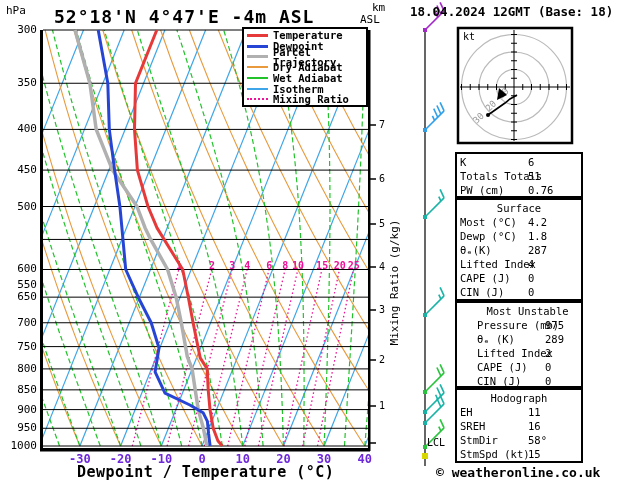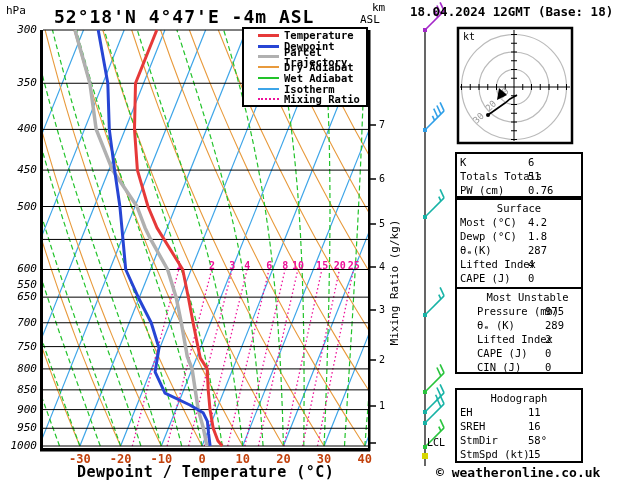--- a/index.html
+++ b/index.html
@@ -9,25 +9,25 @@
   .txt { position:absolute; color:#000; white-space:nowrap; }
   .b { font-weight:bold; }
   #title { left:54px; top:6px; font-size:18px; letter-spacing:1px; }
   #hpa-label { left:6px; top:4px; font-size:11px; }
   #date-label { left:410px; top:4px; font-size:12.5px; }
   #km-label { left:372px; top:1px; font-size:11px; }
   #asl-label { left:360px; top:13px; font-size:11px; }
   #xaxis-label { left:77px; top:463px; font-size:15px; letter-spacing:0.5px; }
   #mixing-axis-label { left:329px; top:276px; width:130px; text-align:center; font-size:11px; transform:rotate(-90deg); }
   #copyright { left:436px; top:465px; font-size:13px; }
-  .ptick { position:absolute; width:31px; text-align:right; font-size:11px; color:#000;font-style:italic; }
-  .ttick { position:absolute; width:40px; text-align:center; font-size:12px; font-weight:bold; color:#c2410c; }
+  .ptick { position:absolute; width:31px; text-align:right; font-size:11px; color:#000; }
+  .ttick { position:absolute; width:40px; text-align:center; font-size:12px; font-weight:bold; color:#6d28d9; }
   .kmtick { position:absolute; font-size:10px; color:#000; }
   
-  #legend-box { left:242px; top:27px; width:126px; height:80px; border:2px solid #000; background:#fff; padding:1px 0 0 14px; }
+  #legend-box { left:242px; top:27px; width:126px; height:80px; border:2px solid #000; background:#fff; padding:1px 0 0 3px; }
   .lrow { display:flex; align-items:center; height:10.7px; }
   .lsample { width:21px; margin-right:5px; flex:none; }
   .llabel { font-size:10.5px; font-weight:bold; line-height:10px; }
   
   .statbox { position:absolute; left:455px; width:128px; border:2px solid #000; background:#fff; padding:1px 3px; overflow:hidden; }
   .shead { text-align:center; font-size:10.5px; line-height:14px; }
   .srow { display:grid; grid-template-columns:68px 1fr; font-size:10.5px; line-height:14px; }
   .srow span { white-space:nowrap; }
   #hodo-kt { left:463px; top:31px; font-size:10px; }
 </style>
@@ -322,21 +322,21 @@
       </div>
       <div class="srow">
         <span>CAPE (J)</span>
         <span>0</span>
       </div>
       <div class="srow">
         <span>CIN (J)</span>
         <span>0</span>
       </div>
     </div>
-  <div class="statbox" id="stats-box-3" style="top:287px;height:87px;padding-left:20px;">
+  <div class="statbox" id="stats-box-3" style="top:301px;height:87px;padding-left:20px;">
     <div class="shead">Most Unstable</div>
   <div class="srow">
         <span>Pressure (mb)</span>
         <span>975</span>
       </div>
       <div class="srow">
         <span>θₑ (K)</span>
         <span>289</span>
       </div>
       <div class="srow">

